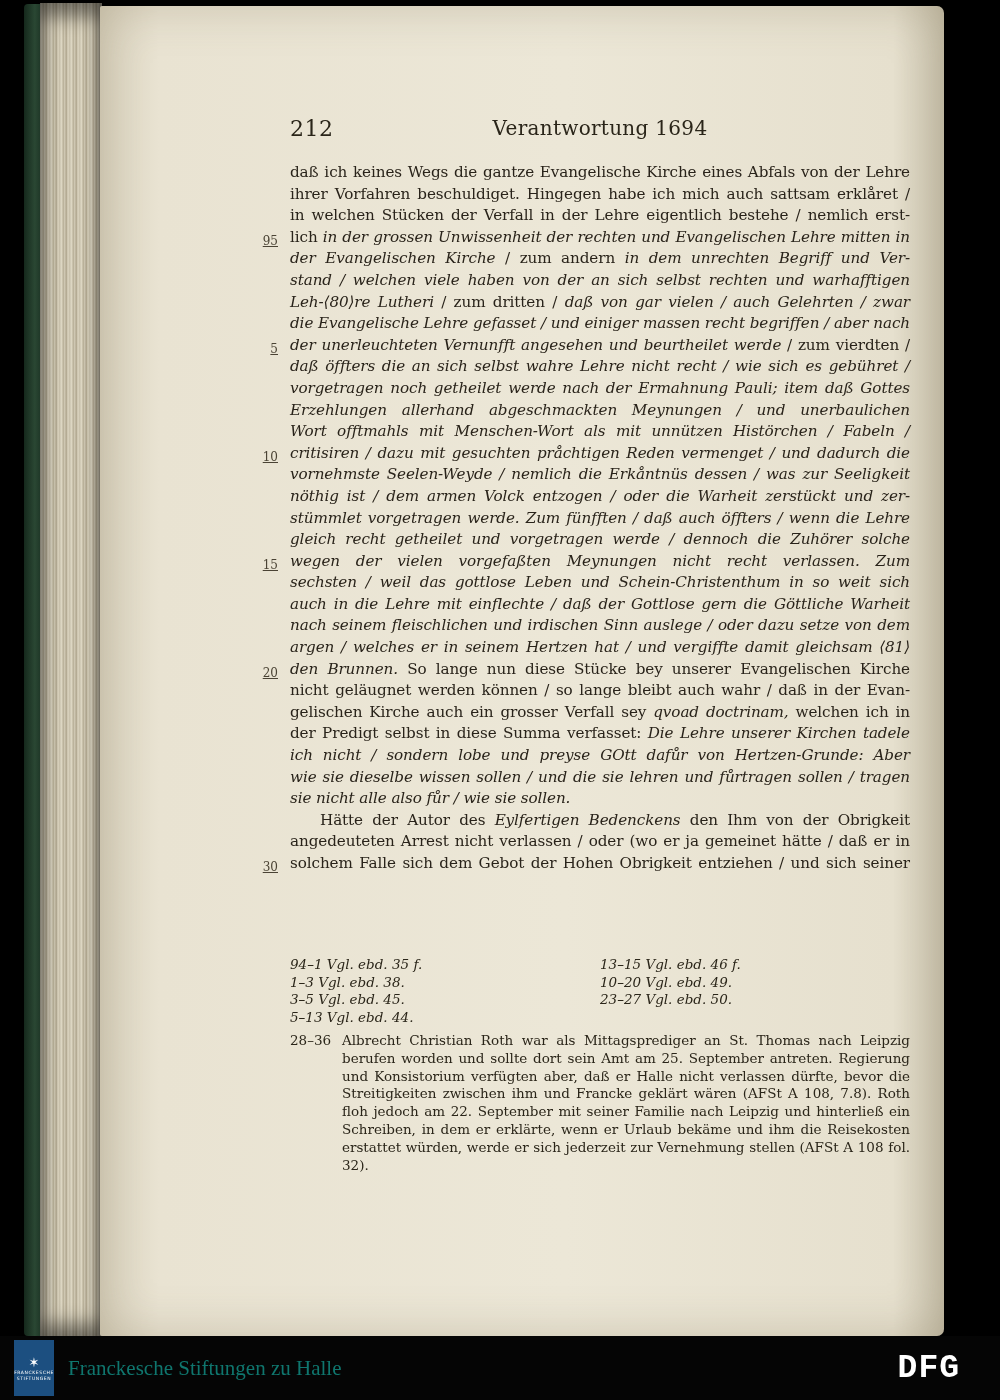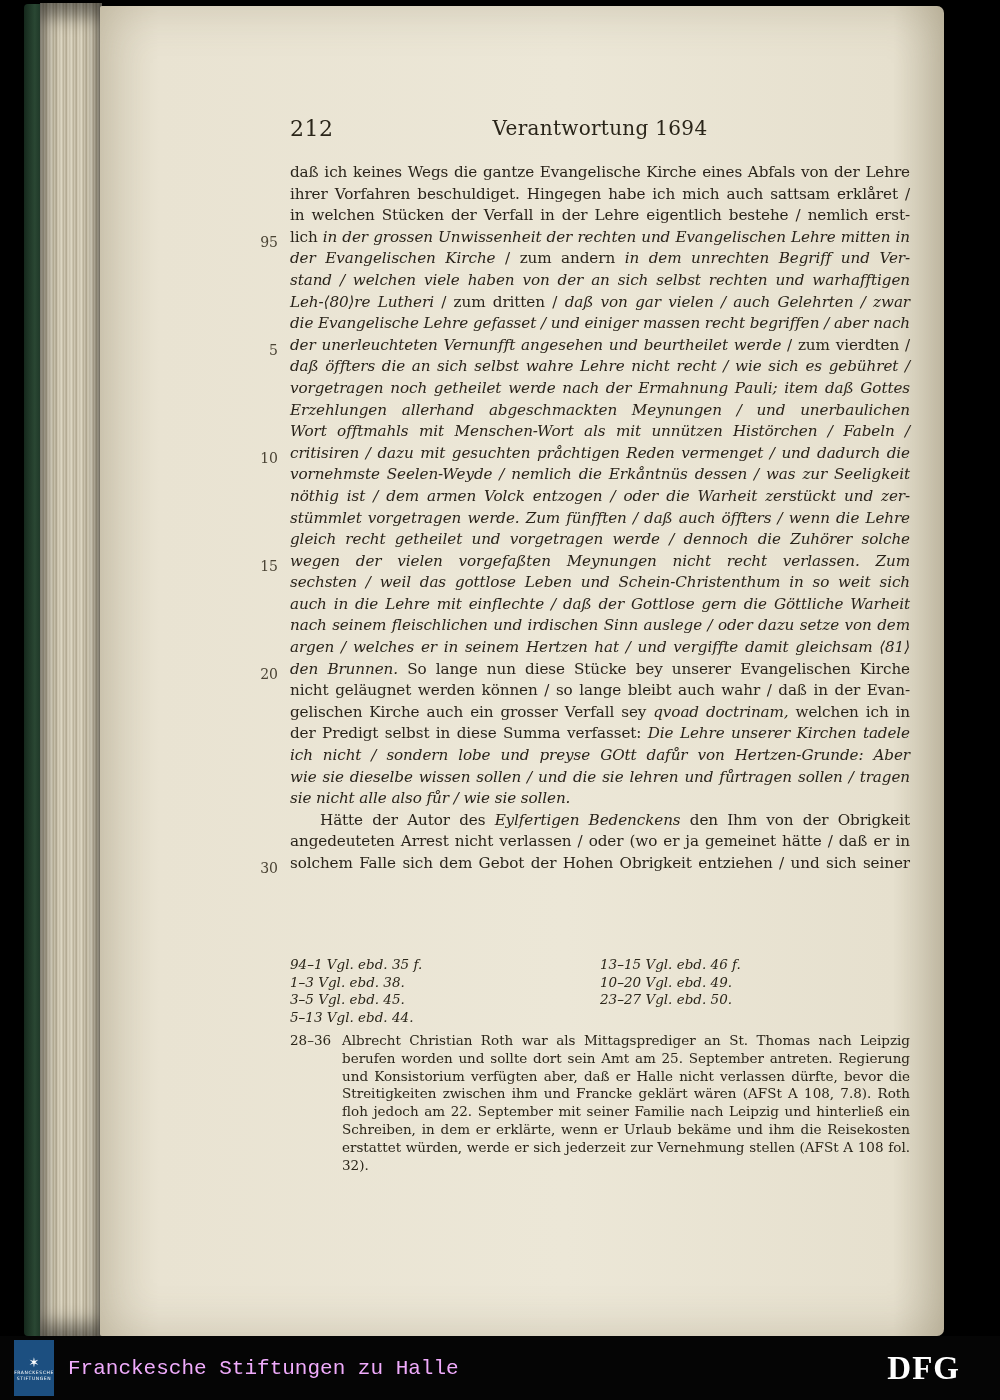--- a/index.html
+++ b/index.html
@@ -16,44 +16,44 @@
       background:linear-gradient(90deg,#d9d2be,#e9e3d2 7%,#ece7d7 55%,#e6e0ce 94%,#c9c2ad);
       border-radius:2px 7px 7px 2px;
       box-shadow:inset 0 0 48px rgba(118,103,72,.28), 2px 0 6px rgba(0,0,0,.6);}
 
   .header{position:absolute;left:190px;top:110px;width:620px;height:24px;color:#2a2519;}
   .pgnum{position:absolute;left:0;top:0;font-size:22px;letter-spacing:.5px;}
   .runhead{position:absolute;left:50%;transform:translateX(-50%);top:0;font-size:20px;letter-spacing:.3px;}
 
   .body-lines{position:absolute;left:150px;top:156px;width:660px;color:#29231a;}
   .line{display:grid;grid-template-columns:28px 12px 620px;height:21.6px;overflow:visible;}
-  .lnum{font-size:14px;text-align:right;padding-top:7px;color:#4a4334;font-family:"DejaVu Serif",serif;}
+  .lnum{font-size:12px;text-align:right;padding-top:7px;color:#4a4334;font-family:"DejaVu Serif",serif;text-decoration:underline;}
   .ltxt{display:block;font-size:15.2px;line-height:21.6px;letter-spacing:-0.1px;
         text-align:justify;text-align-last:justify;white-space:nowrap;}
   .ltxt.flush{text-align-last:left;}
   .ltxt.indent{text-indent:30px;}
   .it{font-style:italic;}
 
   .fn-cols{position:absolute;left:190px;top:950px;width:620px;display:flex;color:#2a2519;font-style:italic;}
   .fn-col{width:313px;font-size:13.5px;line-height:17.6px;}
   .fn-item{height:17.6px;}
 
   .fn-note{position:absolute;left:190px;top:1026px;width:620px;padding-left:52px;box-sizing:border-box;
         font-size:13.5px;line-height:17.8px;color:#2a2519;text-align:justify;}
   .fn-label{position:absolute;left:0;top:0;}
 
   .footer{position:absolute;left:0;top:1336px;width:1000px;height:64px;background:#050505;
         display:flex;align-items:center;}
   .fs-logo{width:40px;height:56px;margin-left:14px;background:#1c4f80;color:#fff;
         display:flex;flex-direction:column;align-items:center;justify-content:center;gap:1px;flex:0 0 auto;}
   .logo-glyph{font-size:13px;line-height:13px;font-family:"DejaVu Sans",sans-serif;}
   .logo-line{font-size:4.5px;letter-spacing:.6px;font-family:"DejaVu Sans",sans-serif;}
-  .footer-title{color:#f0abfc;font-size:21px;margin-left:14px;font-family:Liberation Mono, monospace;}
+  .footer-title{color:#0f766e;font-size:21px;margin-left:14px;font-family:Liberation Serif, serif;}
   .dfg{margin-left:auto;margin-right:40px;color:#fff;font-size:33px;font-weight:bold;
-        font-family:Liberation Serif, serif;letter-spacing:1px;}
+        font-family:Liberation Mono, monospace;letter-spacing:1px;}
 </style>
 </head>
 <body>
 
 <div class="scan">
   <div class="cover-left"></div>
   <div class="page-stack"></div>
 
   <div class="page">
     <div class="header">

